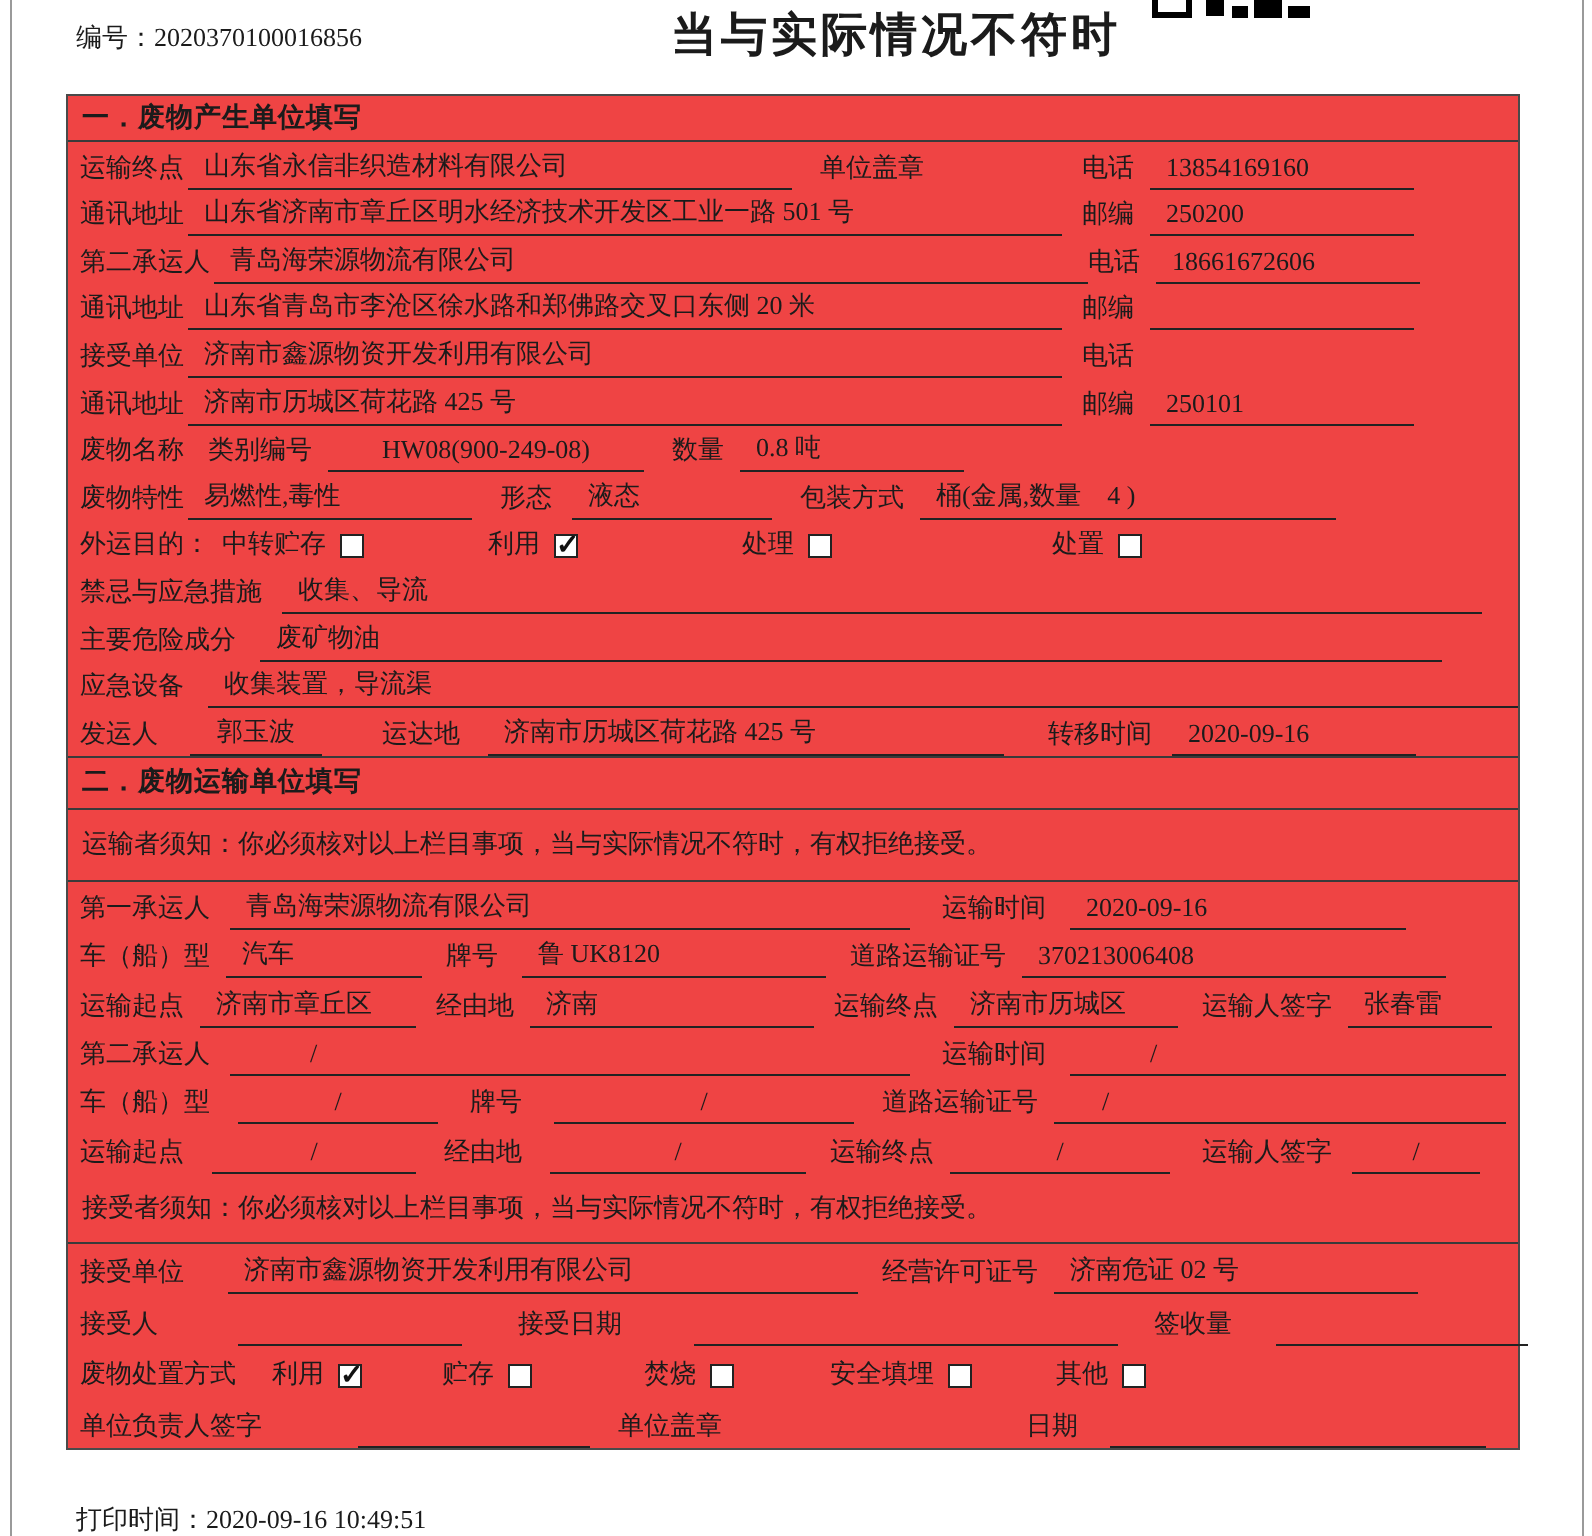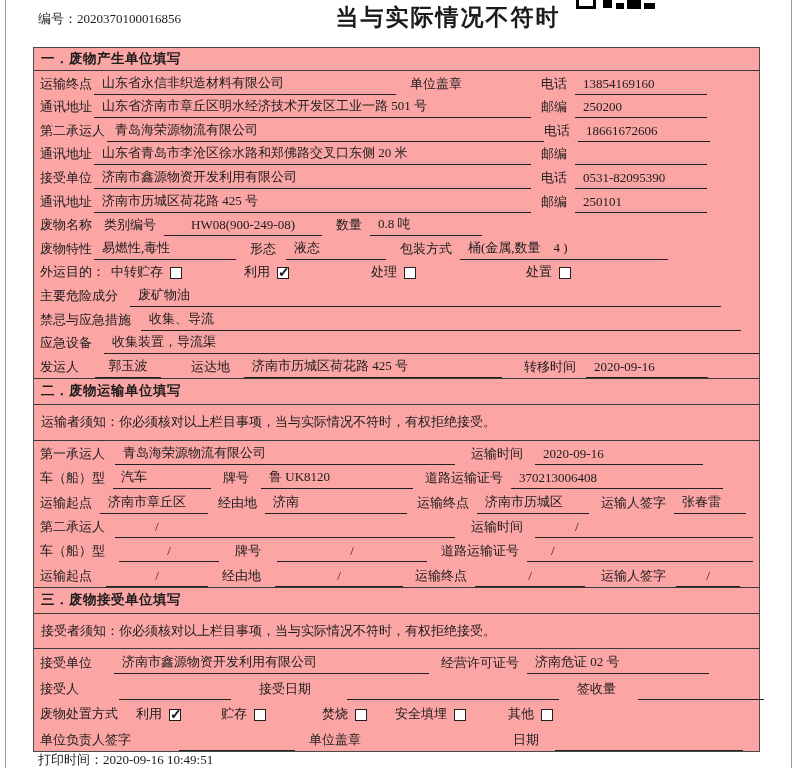--- a/index.html
+++ b/index.html
@@ -5,21 +5,21 @@
   * { margin:0; padding:0; box-sizing:border-box; }
   html,body { width:796px; height:768px; }
   body { font-family:"Liberation Serif","DejaVu Serif",serif; font-size:13px; color:#1b1b1b; background:#fff; position:relative; overflow:hidden; }
   #page { position:absolute; inset:0; background:#fff; }
   .scan-edge { position:absolute; top:0; width:1.5px; height:768px; background:#9a9a9a; }
   #serial { position:absolute; left:38px; top:10px; white-space:nowrap; }
   #doc-title { position:absolute; left:448px; top:2px; transform:translateX(-50%); font-size:23px; font-weight:bold; letter-spacing:2px; white-space:nowrap; }
   #qr-frag { position:absolute; left:576px; top:0; width:80px; height:9px; }
   .qrb { position:absolute; background:#000; }
   .qr-hollow { position:absolute; left:0; top:0; width:20px; height:9px; border:3px solid #000; border-top:none; background:#fff; }
-  #form-table { position:absolute; left:33px; top:47px; width:727px; border:1.5px solid #4a4a4a; background:#fca5a5; display:flex; flex-direction:column; }
+  #form-table { position:absolute; left:33px; top:47px; width:727px; border:1.5px solid #4a4a4a; background:#ef4444; display:flex; flex-direction:column; }
   .sec-header { font-weight:bold; font-size:13.5px; display:flex; align-items:center; padding:0 7px; letter-spacing:0.5px; }
   .sec-header.s1 { height:23px; border-bottom:1.5px solid #3a3a3a; }
   .sec-header.s23 { height:27px; border-top:1.5px solid #3a3a3a; border-bottom:1.5px solid #3a3a3a; }
   .notice { display:flex; align-items:center; padding:0 7px; border-bottom:1.2px solid #3a3a3a; }
   .row { display:flex; align-items:flex-end; padding:0 6px; }
   .h1 { height:23.6px; } .h2 { height:24.3px; } .h3 { height:25.5px; }
   .lbl { white-space:nowrap; flex:none; padding-bottom:2px; }
   .u { border-bottom:1.2px solid #222; white-space:nowrap; padding:0 4px 2px 8px; min-height:19px; overflow:hidden; flex:none; }
   .u.ctr { text-align:center; padding-left:4px; }
   .u.grow { flex:1; }
@@ -94,21 +94,20 @@
         <span class="u"></span>
       </span>
     </div>
 
     <div class="row h1">
       <span class="lbl">接受单位</span>
       <span class="u" style="width:437px;margin-left:2px">济南市鑫源物资开发利用有限公司</span>
       <span class="sp"></span>
       <span class="rgroup">
         <span class="lbl">电话</span>
-        <span class="u">0531-82095390</span>
       </span>
     </div>
 
     <div class="row h1">
       <span class="lbl">通讯地址</span>
       <span class="u" style="width:437px;margin-left:2px">济南市历城区荷花路 425 号</span>
       <span class="sp"></span>
       <span class="rgroup">
         <span class="lbl">邮编</span>
         <span class="u">250101</span>
@@ -146,27 +145,27 @@
         <span class="lbl">处理</span>
         <span class="cb"></span>
       </span>
       <span class="opt" style="margin-left:110px">
         <span class="lbl">处置</span>
         <span class="cb"></span>
       </span>
     </div>
 
     <div class="row h1">
+      <span class="lbl">禁忌与应急措施</span>
+      <span class="u grow" style="margin-left:10px;margin-right:12px">收集、导流</span>
+    </div>
+
+    <div class="row h1">
       <span class="lbl">主要危险成分</span>
       <span class="u grow" style="margin-left:12px;margin-right:32px">废矿物油</span>
-    </div>
-
-    <div class="row h1">
-      <span class="lbl">禁忌与应急措施</span>
-      <span class="u grow" style="margin-left:10px;margin-right:12px">收集、导流</span>
     </div>
 
     <div class="row h1" style="padding-right:0">
       <span class="lbl">应急设备</span>
       <span class="u grow" style="margin-left:12px">收集装置，导流渠</span>
     </div>
 
     <div class="row h1">
       <span class="lbl">发运人</span>
       <span class="u ctr" style="width:66px;margin-left:16px">郭玉波</span>
@@ -226,21 +225,20 @@
       <span class="lbl">运输起点</span>
       <span class="u ctr" style="width:102px;margin-left:14px">/</span>
       <span class="lbl" style="margin-left:14px">经由地</span>
       <span class="u ctr" style="width:128px;margin-left:14px">/</span>
       <span class="lbl" style="margin-left:12px">运输终点</span>
       <span class="u ctr" style="width:110px;margin-left:8px">/</span>
       <span class="lbl" style="margin-left:16px">运输人签字</span>
       <span class="u ctr" style="width:64px;margin-left:10px">/</span>
     </div>
 
-    <div class="sec-header s23">三．废物接受单位填写</div>
     <div class="notice" style="height:35px">接受者须知：你必须核对以上栏目事项，当与实际情况不符时，有权拒绝接受。</div>
 
     <div class="row h3">
       <span class="lbl">接受单位</span>
       <span class="u" style="width:315px;margin-left:22px">济南市鑫源物资开发利用有限公司</span>
       <span class="lbl" style="margin-left:12px">经营许可证号</span>
       <span class="u" style="width:182px;margin-left:8px">济南危证 02 号</span>
     </div>
 
     <div class="row h3">
@@ -259,21 +257,21 @@
         <span class="cb on"></span>
       </span>
       <span class="opt" style="margin-left:40px">
         <span class="lbl">贮存</span>
         <span class="cb"></span>
       </span>
       <span class="opt" style="margin-left:56px">
         <span class="lbl">焚烧</span>
         <span class="cb"></span>
       </span>
-      <span class="opt" style="margin-left:28px">
+      <span class="opt" style="margin-left:48px">
         <span class="lbl">安全填埋</span>
         <span class="cb"></span>
       </span>
       <span class="opt" style="margin-left:42px">
         <span class="lbl">其他</span>
         <span class="cb"></span>
       </span>
     </div>
 
     <div class="row h3">

